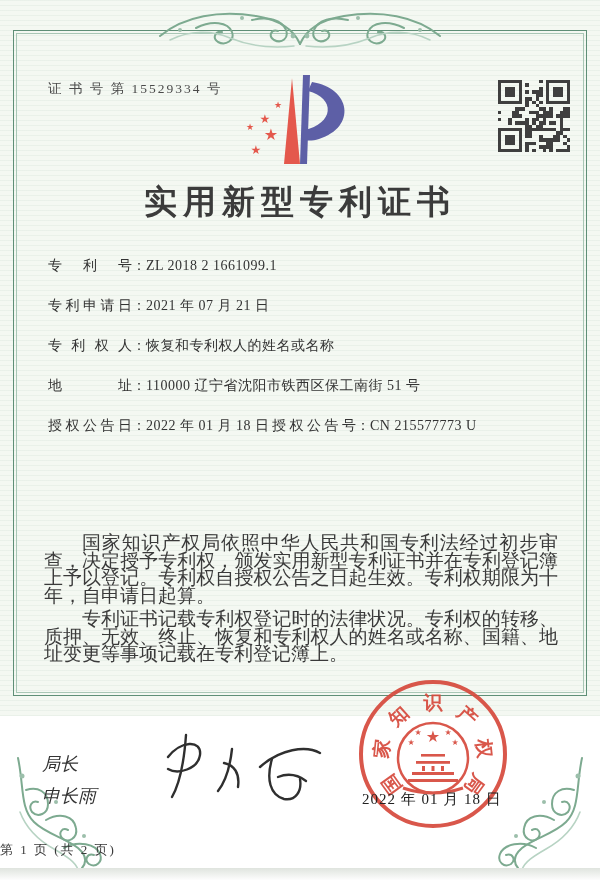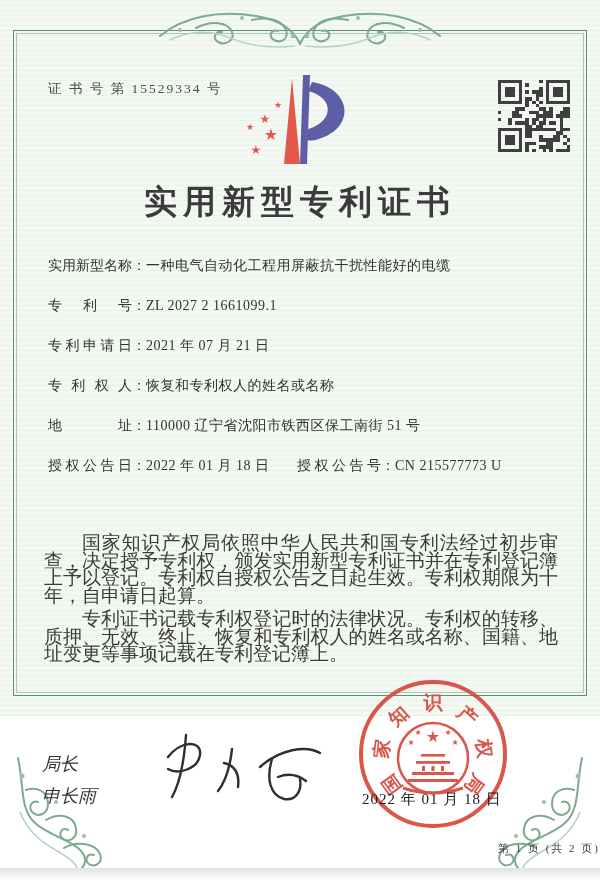--- a/index.html
+++ b/index.html
@@ -17,33 +17,33 @@
   .logo{position:absolute;left:237px;top:74px;width:130px;height:94px;}
   .qr{position:absolute;left:498px;top:80px;width:72px;height:72px;}
   .title{position:absolute;left:0;top:180px;width:100%;text-align:center;
          font-size:33px;letter-spacing:6px;color:#3b3b3b;font-weight:700;}
 
   .fields{position:absolute;left:48px;top:257px;right:36px;font-size:14px;color:#333;}
   .frow{height:22px;margin-bottom:18px;white-space:nowrap;position:relative;}
   .flabel{display:inline-block;width:84px;text-align:justify;text-align-last:justify;vertical-align:top;}
   .fcolon{display:inline-block;width:14px;}
   .fvalue{letter-spacing:0.5px;}
-  .grant2{position:absolute;left:249px;top:0;}
+  .grant2{position:absolute;left:224px;top:0;}
 
   .paras{position:absolute;left:44px;right:42px;top:534px;font-size:19px;line-height:17.5px;
          text-align:justify;color:#3a3a3a;}
   .paras p{margin:0 0 6px 0;text-indent:2em;}
 
   .sig-block{position:absolute;left:42px;top:748px;font-size:18px;color:#333;line-height:32px;font-style:italic;}
   .sig-svg{position:absolute;left:120px;top:715px;width:220px;height:100px;}
 
   .seal{position:absolute;left:355px;top:676px;width:156px;height:156px;opacity:0.92;}
   .seal-date{position:absolute;left:362px;top:790px;font-size:15px;color:#222;letter-spacing:1px;z-index:3;}
 
-  .footer{position:absolute;left:0;top:841px;width:100%;text-align:right;font-size:11px;color:#3a3a3a;letter-spacing:2px;}
+  .footer{position:absolute;left:0;top:841px;width:100%;text-align:left;font-size:13px;color:#3a3a3a;letter-spacing:2px;}
 </style>
 </head>
 <body>
 
 <div class="page">
 
   <div class="frame-outer">
     <div class="frame-inner"></div>
   </div>
 
@@ -286,24 +286,21 @@
       <rect x="17" y="20" width="1" height="1" fill="#3f3f3f"></rect>
       <rect x="18" y="20" width="1" height="1" fill="#3f3f3f"></rect>
       <rect x="19" y="20" width="1" height="1" fill="#3f3f3f"></rect>
       <rect x="20" y="20" width="1" height="1" fill="#3f3f3f"></rect>
     </svg>
 
   <div class="title">实用新型专利证书</div>
 
   <div class="fields">
     <div class="frow">
-      <span class="flabel">实用新型名称</span><span class="fcolon">：</span><span class="fvalue">一种电气自动化工程用屏蔽抗干扰性能好的电缆</span>
-    </div>
-    <div class="frow">
-      <span class="flabel">专利号</span><span class="fcolon">：</span><span class="fvalue">ZL 2027 2 1661099.1</span>
+      <span class="flabel">专利号</span><span class="fcolon">：</span><span class="fvalue">ZL 2018 2 1661099.1</span>
     </div>
     <div class="frow">
       <span class="flabel">专利申请日</span><span class="fcolon">：</span><span class="fvalue">2021 年 07 月 21 日</span>
     </div>
     <div class="frow">
       <span class="flabel">专利权人</span><span class="fcolon">：</span><span class="fvalue">恢复和专利权人的姓名或名称</span>
     </div>
     <div class="frow">
       <span class="flabel">地址</span><span class="fcolon">：</span><span class="fvalue">110000 辽宁省沈阳市铁西区保工南街 51 号</span>
     </div>

